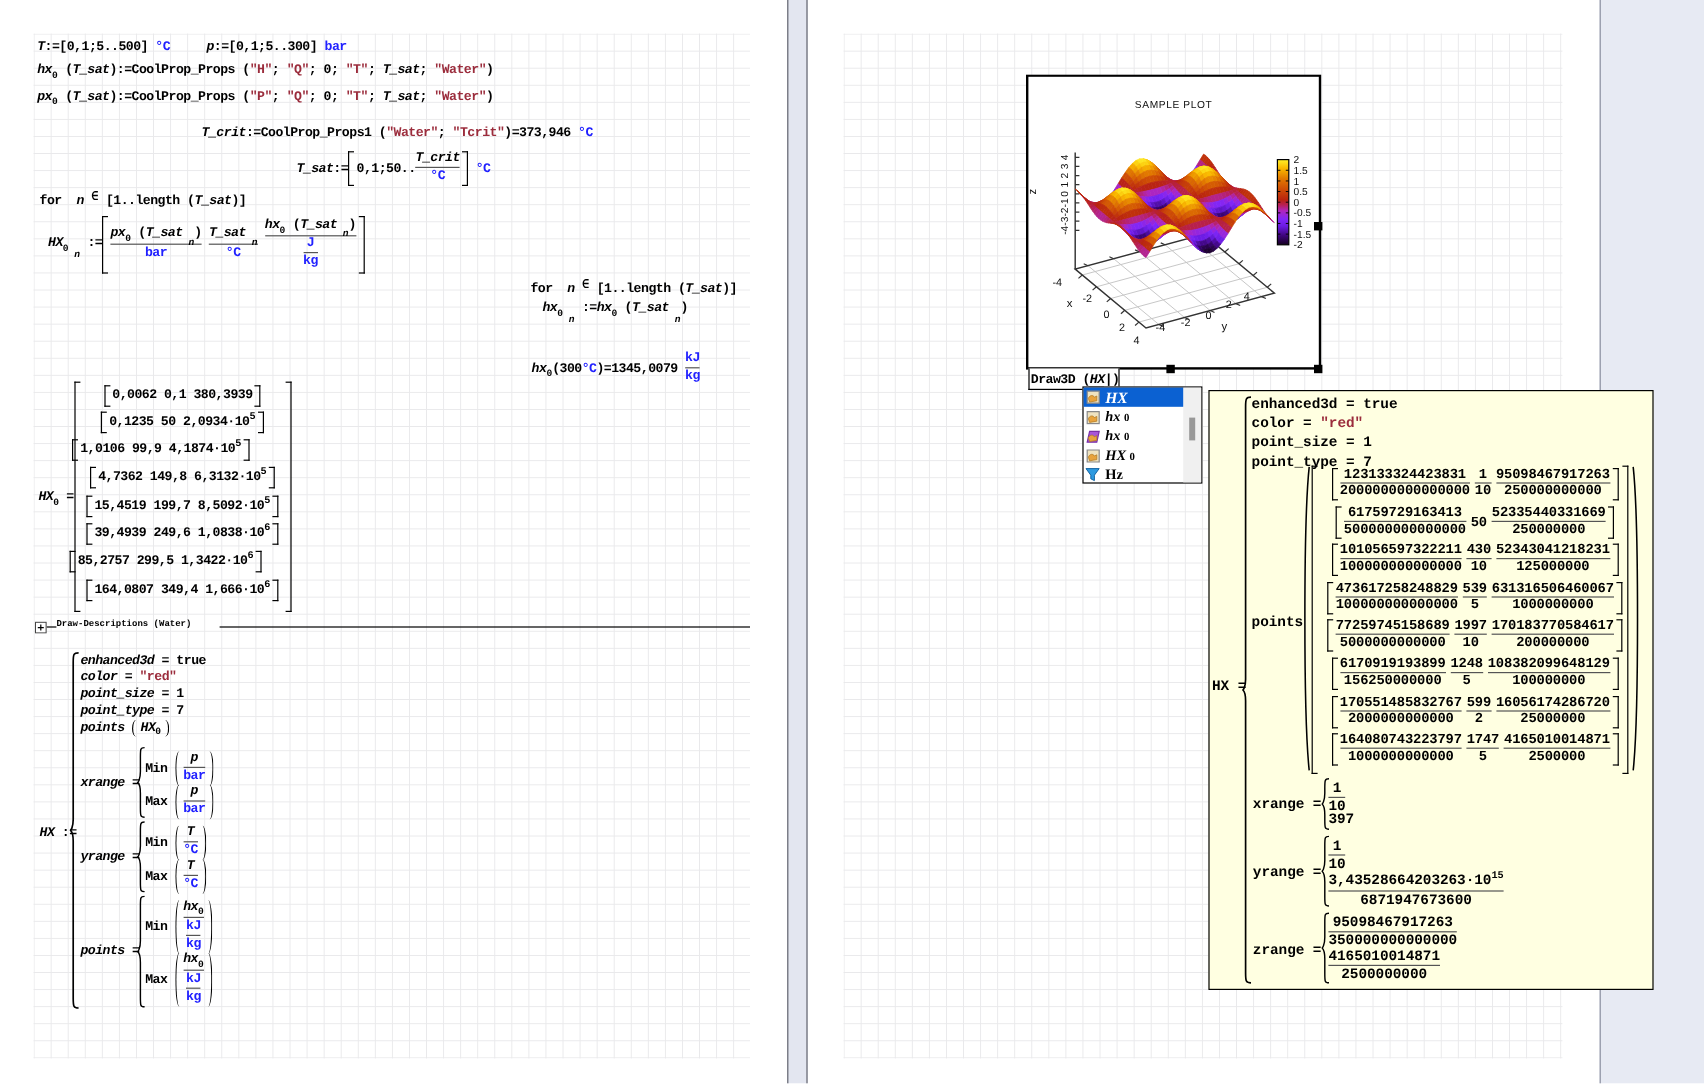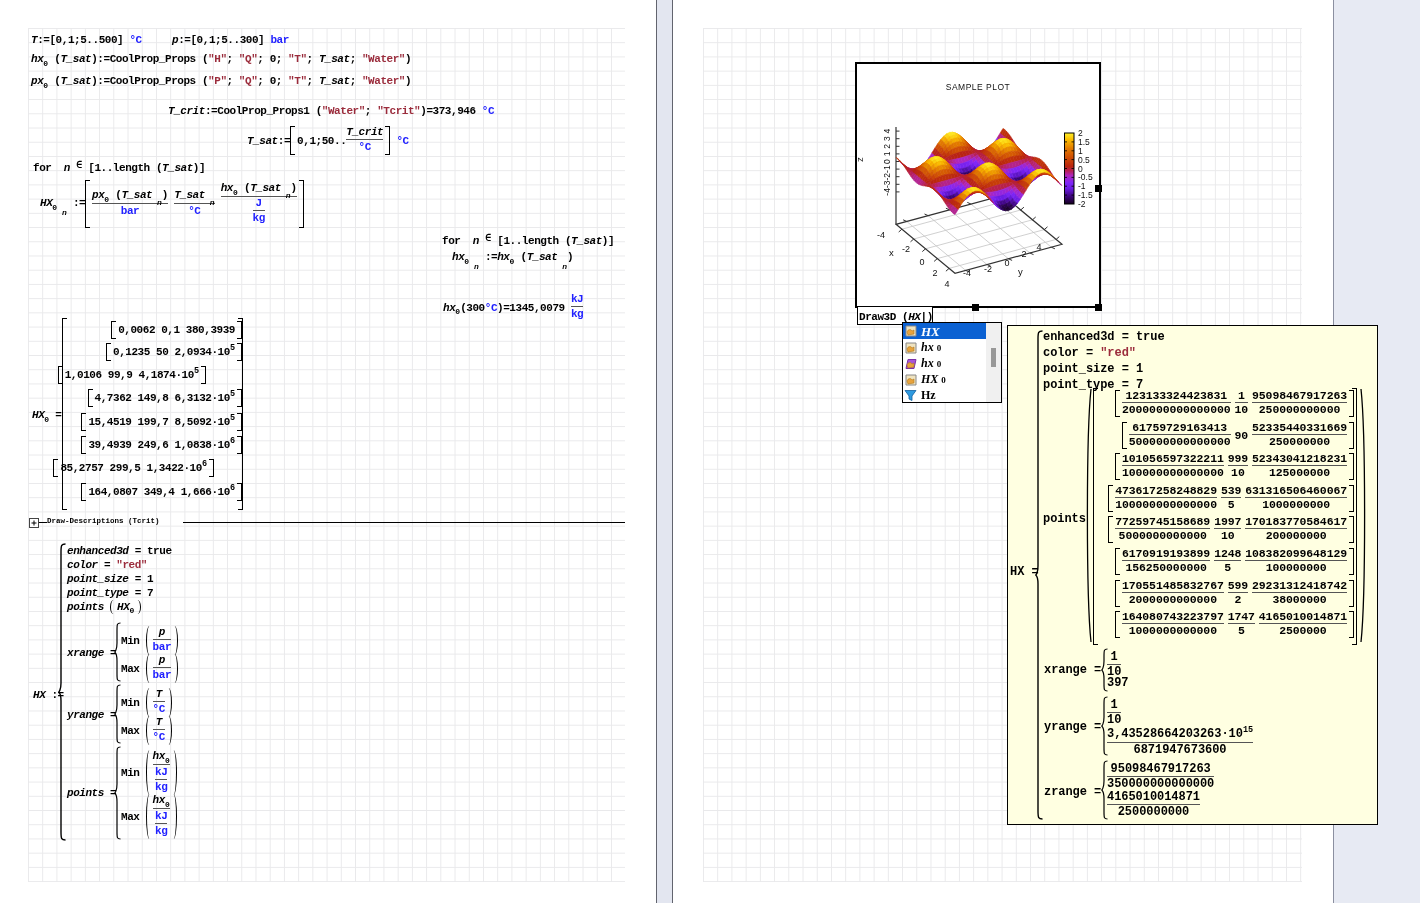--- a/index.html
+++ b/index.html
@@ -17,21 +17,21 @@
 sub{font-size:8px;vertical-align:baseline;position:relative;top:4px;letter-spacing:0}
 sup{font-size:8.5px;vertical-align:baseline;position:relative;top:-5px;letter-spacing:0}
 .fr{display:inline-block;text-align:center;vertical-align:middle;position:relative;top:-1px}
 .fr>.n{display:block;border-bottom:1.2px solid #555;padding:0}
 .fr>.d{display:block;padding:0}
 .fx{display:inline-flex;align-items:center;vertical-align:middle}
 .bL{align-self:stretch;width:4px;border:1.3px solid #000;border-right:none;margin-right:2px}
 .bR{align-self:stretch;width:4px;border:1.3px solid #000;border-left:none;margin-left:2px}
 .pL{align-self:stretch;width:4px;border-left:1.3px solid #000;border-radius:70% 0 0 70%/50% 0 0 50%;margin-right:2px}
 .pR{align-self:stretch;width:4px;border-right:1.3px solid #000;border-radius:0 70% 70% 0/0 50% 50% 0;margin-left:2px}
-.ctr{display:flex;justify-content:flex-end;position:absolute}
+.ctr{display:flex;justify-content:center;position:absolute}
 </style></head><body>
 <div class="page" style="left:28px;width:597px"></div>
 <div class="page" style="left:703px;width:599px"></div>
 <div class="abs" style="left:656px;top:0;width:17px;height:903px;background:#e3e6f0;border-left:1px solid #62646e;border-right:1px solid #62646e;box-sizing:border-box"></div>
 <div class="abs" style="left:1333px;top:0;width:87px;height:903px;background:#e7eaf3;border-left:1px solid #8b8fa0;box-sizing:border-box"></div>
 
 <div class="m" style="left:31px;top:33px"><i>T</i>:=[0,1;5..500] <span class="u">°C</span></div>
 <div class="m" style="left:172px;top:33px"><i>p</i>:=[0,1;5..300] <span class="u">bar</span></div>
 <div class="m" style="left:31px;top:52px"><i>hx</i><sub>0</sub> (<i>T_sat</i>):=CoolProp_Props (<span class="s">"H"</span>; <span class="s">"Q"</span>; 0; <span class="s">"T"</span>; <i>T_sat</i>; <span class="s">"Water"</span>)</div>
 <div class="m" style="left:31px;top:74px"><i>px</i><sub>0</sub> (<i>T_sat</i>):=CoolProp_Props (<span class="s">"P"</span>; <span class="s">"Q"</span>; 0; <span class="s">"T"</span>; <i>T_sat</i>; <span class="s">"Water"</span>)</div>
@@ -126,21 +126,21 @@
         <span>164,0807 349,4 1,666·10<sup>6</sup></span>
         <span class="bR"></span>
       </span></span>
   </div>
 <svg class="abs" style="left:29px;top:518px" width="10" height="10" viewBox="0 0 10 10">
     <rect x="0.5" y="0.5" width="9" height="9" fill="#fff" stroke="#444" stroke-width="1"></rect>
     <line x1="2.5" y1="5" x2="7.5" y2="5" stroke="#000" stroke-width="1"></line>
     <line x1="5" y1="2.5" x2="5" y2="7.5" stroke="#000" stroke-width="1"></line>
   </svg>
 <div class="abs" style="left:39px;top:522px;width:8px;border-top:1px solid #000"></div>
-<div class="abs" style="left:47px;top:517px;font:bold 7.5px 'Liberation Mono',monospace;letter-spacing:0;color:#000">Draw-Descriptions (Tcrit)</div>
+<div class="abs" style="left:47px;top:517px;font:bold 7.5px 'Liberation Mono',monospace;letter-spacing:0;color:#000">Draw-Descriptions (Water)</div>
 <div class="abs" style="left:183px;top:522px;width:442px;border-top:1px solid #000"></div>
 <div class="m" style="left:33px;top:688px"><i>HX</i> :=</div>
 <svg class="abs" style="left:58px;top:543px" width="9" height="298" viewBox="0 0 9 298">
     <path d="M 7.5,1 C 3.5,1 3,2 3,9 L 3,140.0 C 3,147.0 0.8,149.0 0.8,149.0 C 0.8,149.0 3,151.0 3,158.0 L 3,289 C 3,296 3.5,297 7.5,297" fill="none" stroke="#000" stroke-width="1.4"></path>
   </svg>
 <div class="m" style="left:67px;top:544px"><i>enhanced3d</i> = true</div>
 <div class="m" style="left:67px;top:558px"><i>color</i> = <span class="s">"red"</span></div>
 <div class="m" style="left:67px;top:572px"><i>point_size</i> = 1</div>
 <div class="m" style="left:67px;top:586px"><i>point_type</i> = 7</div>
 <div class="m" style="left:67px;top:600px"><span class="fx"><i>points</i>&nbsp;<span class="pL"></span><i>HX</i><sub>0</sub><span class="pR"></span></span></div>
@@ -1663,21 +1663,21 @@
 <div class="ctr" style="left:1104px;top:422px;width:250px">
     <span class="m t12 pr" style="position:static"><span class="fx" style="height:27px">
         <span class="bL"></span>
         <span class="fx">
           <span class="fr">
             <span class="n">61759729163413</span>
             <span class="d">500000000000000</span>
           </span>
         </span>
         <span style="width:4px"></span>
-        <span class="fx">90</span>
+        <span class="fx">50</span>
         <span style="width:4px"></span>
         <span class="fx">
           <span class="fr">
             <span class="n">52335440331669</span>
             <span class="d">250000000</span>
           </span>
         </span>
         <span class="bR"></span>
       </span></span>
   </div>
@@ -1686,21 +1686,21 @@
         <span class="bL"></span>
         <span class="fx">
           <span class="fr">
             <span class="n">101056597322211</span>
             <span class="d">100000000000000</span>
           </span>
         </span>
         <span style="width:4px"></span>
         <span class="fx">
           <span class="fr">
-            <span class="n">999</span>
+            <span class="n">430</span>
             <span class="d">10</span>
           </span>
         </span>
         <span style="width:4px"></span>
         <span class="fx">
           <span class="fr">
             <span class="n">52343041218231</span>
             <span class="d">125000000</span>
           </span>
         </span>
@@ -1797,22 +1797,22 @@
         <span style="width:4px"></span>
         <span class="fx">
           <span class="fr">
             <span class="n">599</span>
             <span class="d">2</span>
           </span>
         </span>
         <span style="width:4px"></span>
         <span class="fx">
           <span class="fr">
-            <span class="n">29231312418742</span>
-            <span class="d">38000000</span>
+            <span class="n">16056174286720</span>
+            <span class="d">25000000</span>
           </span>
         </span>
         <span class="bR"></span>
       </span></span>
   </div>
 <div class="ctr" style="left:1104px;top:611px;width:250px">
     <span class="m t12 pr" style="position:static"><span class="fx" style="height:27px">
         <span class="bL"></span>
         <span class="fx">
           <span class="fr">

